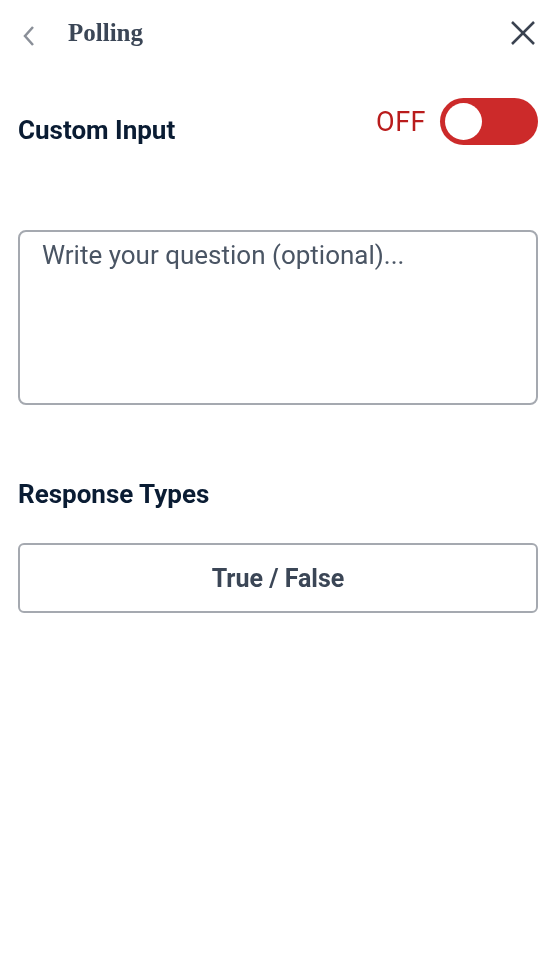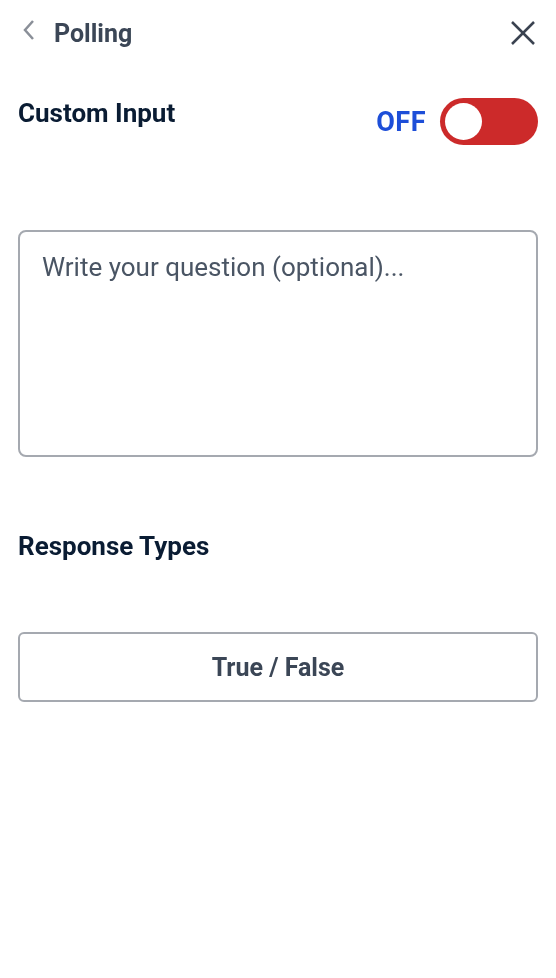--- a/index.html
+++ b/index.html
@@ -15,22 +15,23 @@
       padding: 18px;
     }
     .header {
       display: flex;
       align-items: center;
       justify-content: space-between;
       margin-bottom: 50px;
     }
     .header-left {
       display: flex;
-      align-items: flex-start;
-      gap: 14px;
+      align-items: flex-end;
+      gap: 28px;
+      font-family: Liberation Serif, serif;
     }
     .back-chevron {
       width: 22px;
       height: 22px;
       display: flex;
       align-items: center;
       justify-content: center;
       cursor: pointer;
     }
     .back-chevron svg {
@@ -51,38 +52,38 @@
       justify-content: center;
       cursor: pointer;
     }
     .close-btn svg {
       stroke: #3a4250;
       stroke-width: 2.5;
       fill: none;
     }
     .toggle-row {
       display: flex;
-      align-items: flex-start;
+      align-items: flex-end;
       justify-content: space-between;
       margin-bottom: 85px;
     }
     .toggle-label {
       font-size: 26px;
       font-weight: 700;
       color: #0a1c33;
     }
     .toggle-right {
       display: flex;
       align-items: center;
       gap: 14px;
     }
     .toggle-state {
       font-size: 27px;
-      font-weight: 700;
-      color: #1d4ed8;
+      font-weight: 400;
+      color: #b91c1c;
       letter-spacing: 0.5px;
     }
     .toggle-switch {
       width: 98px;
       height: 47px;
       background: #cc2a2a;
       border-radius: 24px;
       position: relative;
       cursor: pointer;
     }
@@ -90,39 +91,39 @@
       position: absolute;
       left: 5px;
       top: 5px;
       width: 37px;
       height: 37px;
       background: #ffffff;
       border-radius: 50%;
     }
     .question-input {
       width: 100%;
-      height: 227px;
+      height: 175px;
       border: 2px solid #a5a9b0;
       border-radius: 8px;
-      padding: 20px 22px;
+      padding: 8px 22px;
       font-size: 26px;
       font-family: inherit;
       color: #3b4656;
       resize: none;
       outline: none;
       margin-bottom: 70px;
     }
     .question-input::placeholder {
       color: #4a5564;
     }
     .section-title {
       font-size: 26px;
       font-weight: 700;
       color: #0a1c33;
-      margin-bottom: 71px;
+      margin-bottom: 34px;
     }
     .response-options {
       display: flex;
       flex-direction: column;
       gap: 26px;
       margin-top: 29px;
     }
     .response-btn {
       width: 100%;
       height: 70px;

